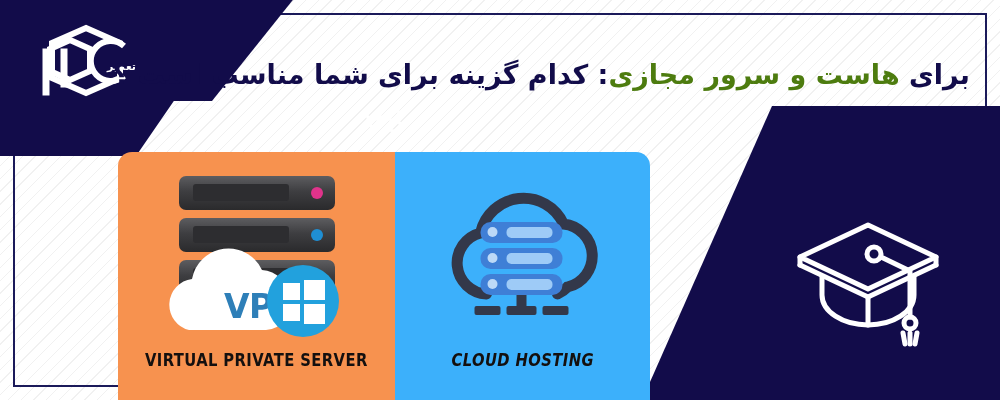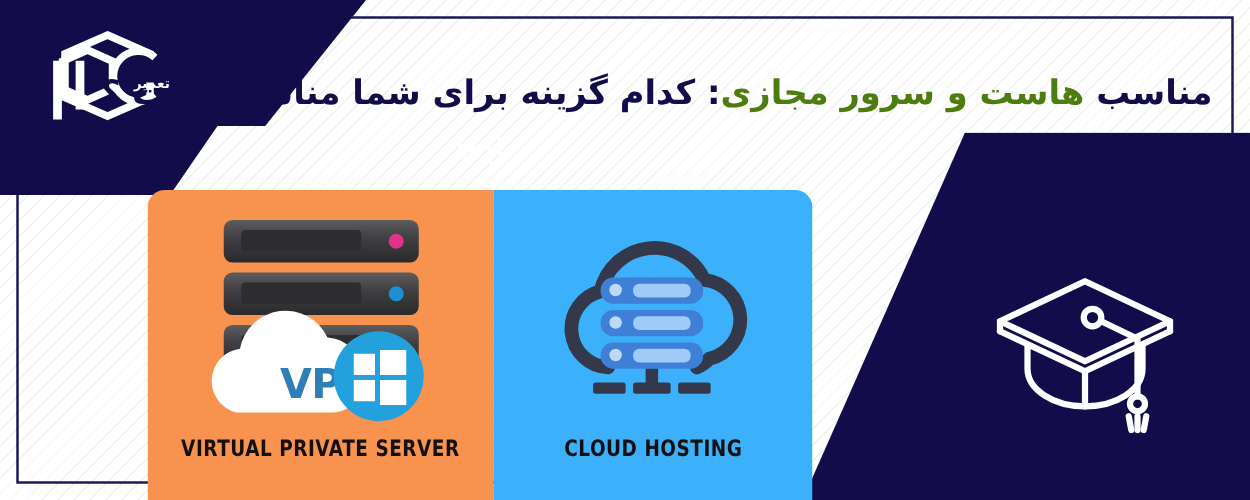--- a/index.html
+++ b/index.html
@@ -98,21 +98,21 @@
     z-index:5;
     border-radius:14px 14px 0 0;
     overflow:hidden;
     display:flex;
   }
   .pane{
     position:relative;
     height:100%;
   }
   .pane-left{width:52%;background:#f7924f;}
-  .pane-right{width:48%;background:#3cb0fb;}
+  .pane-right{width:48%;background:#3cb0fb;font-style:italic;}
   .pane-caption{
     position:absolute;
     left:0;right:0;bottom:30px;
     text-align:center;
     font-family:"DejaVu Sans", sans-serif;
     font-weight:bold;
     font-size:18px;
     letter-spacing:0.5px;
     color:#14100f;
     transform:scaleX(0.82);
@@ -163,21 +163,21 @@
       </g>
       <g fill="none" stroke="#ffffff" stroke-width="7" stroke-linecap="square">
         <path d="M22 30 L22 70"></path>
         <path d="M40 30 L40 62"></path>
       </g>
     </svg>
     <div class="logo-word">تعمیر</div>
   </div>
 
   <div class="headline">
-    <span class="hl-navy">مناسب </span><span class="hl-red">هاست و سرور مجازی</span><span class="hl-navy">: کدام گزینه برای شما مناسب است ؟</span>
+    <span class="hl-navy">برای </span><span class="hl-red">هاست و سرور مجازی</span><span class="hl-navy">: کدام گزینه برای شما مناسب است ؟</span>
   </div>
 
   <div class="card">
 
     <div class="pane pane-left">
       <svg class="vps-art" width="250" height="175" viewBox="0 0 250 175" xmlns="http://www.w3.org/2000/svg">
         <defs>
           <linearGradient id="srv" x1="0" y1="0" x2="0" y2="1">
             <stop offset="0" stop-color="#5d5d60"></stop>
             <stop offset="0.45" stop-color="#3e3e41"></stop>

